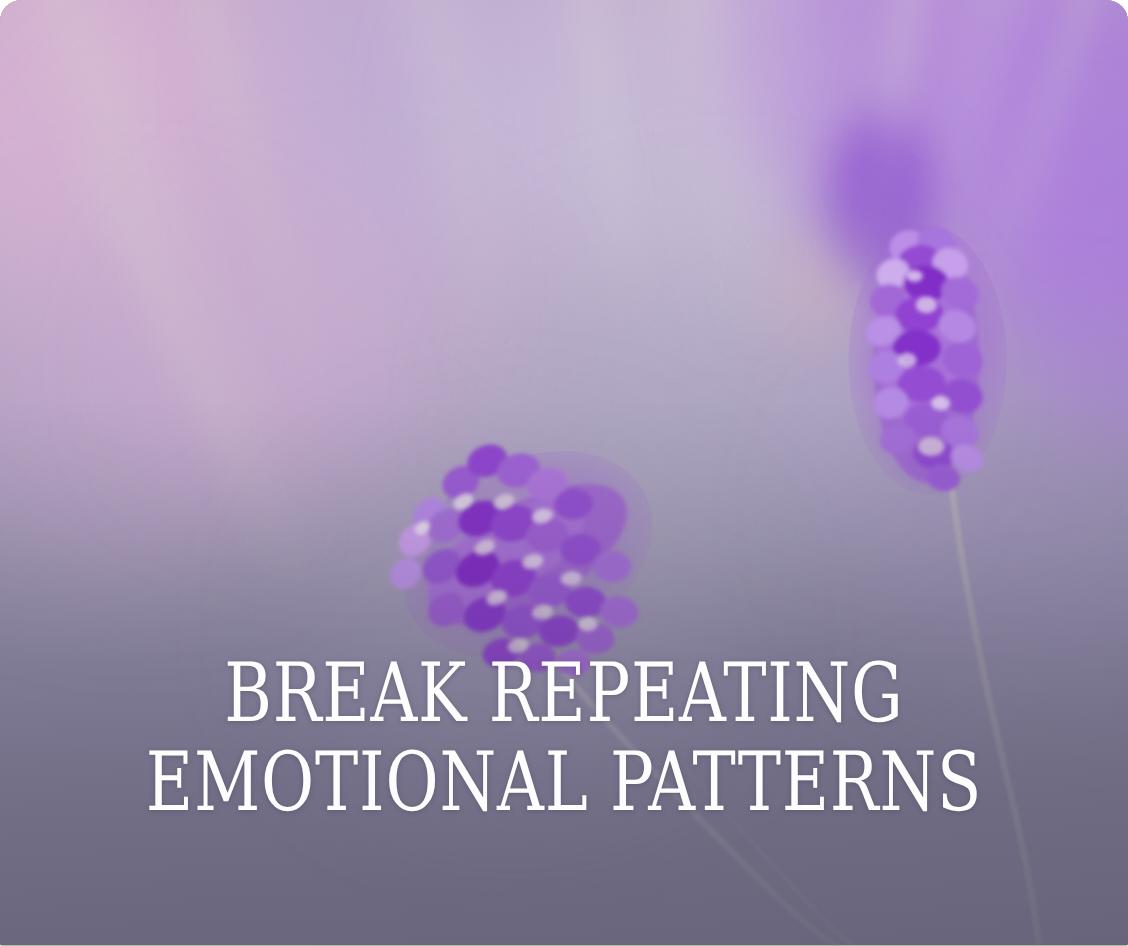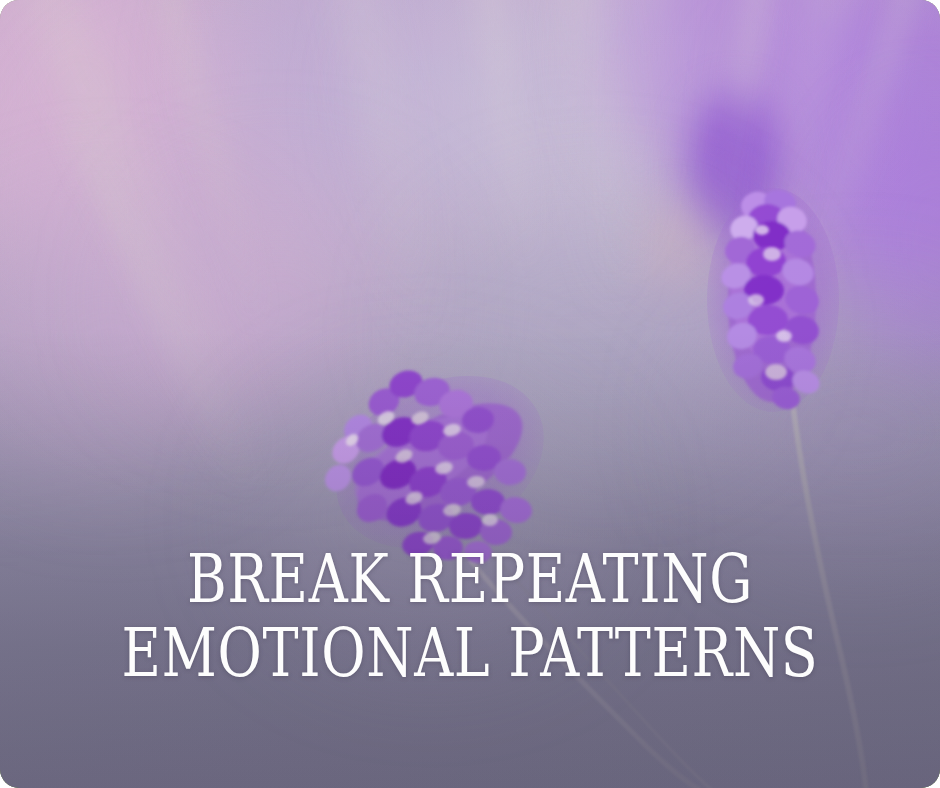--- a/index.html
+++ b/index.html
@@ -20,21 +20,20 @@
     position: relative;
     width: 940px;
     height: 788px;
     overflow: hidden;
     border-top-left-radius: 18px;
     border-top-right-radius: 18px;
     border-bottom-left-radius: 2px;
     border-bottom-right-radius: 2px;
     background: #4d7c0f;
     isolation: isolate;
-    border-radius: 19px;
   }
 
   
   .layer {
     position: absolute;
     inset: 0;
     pointer-events: none;
   }
 
   

